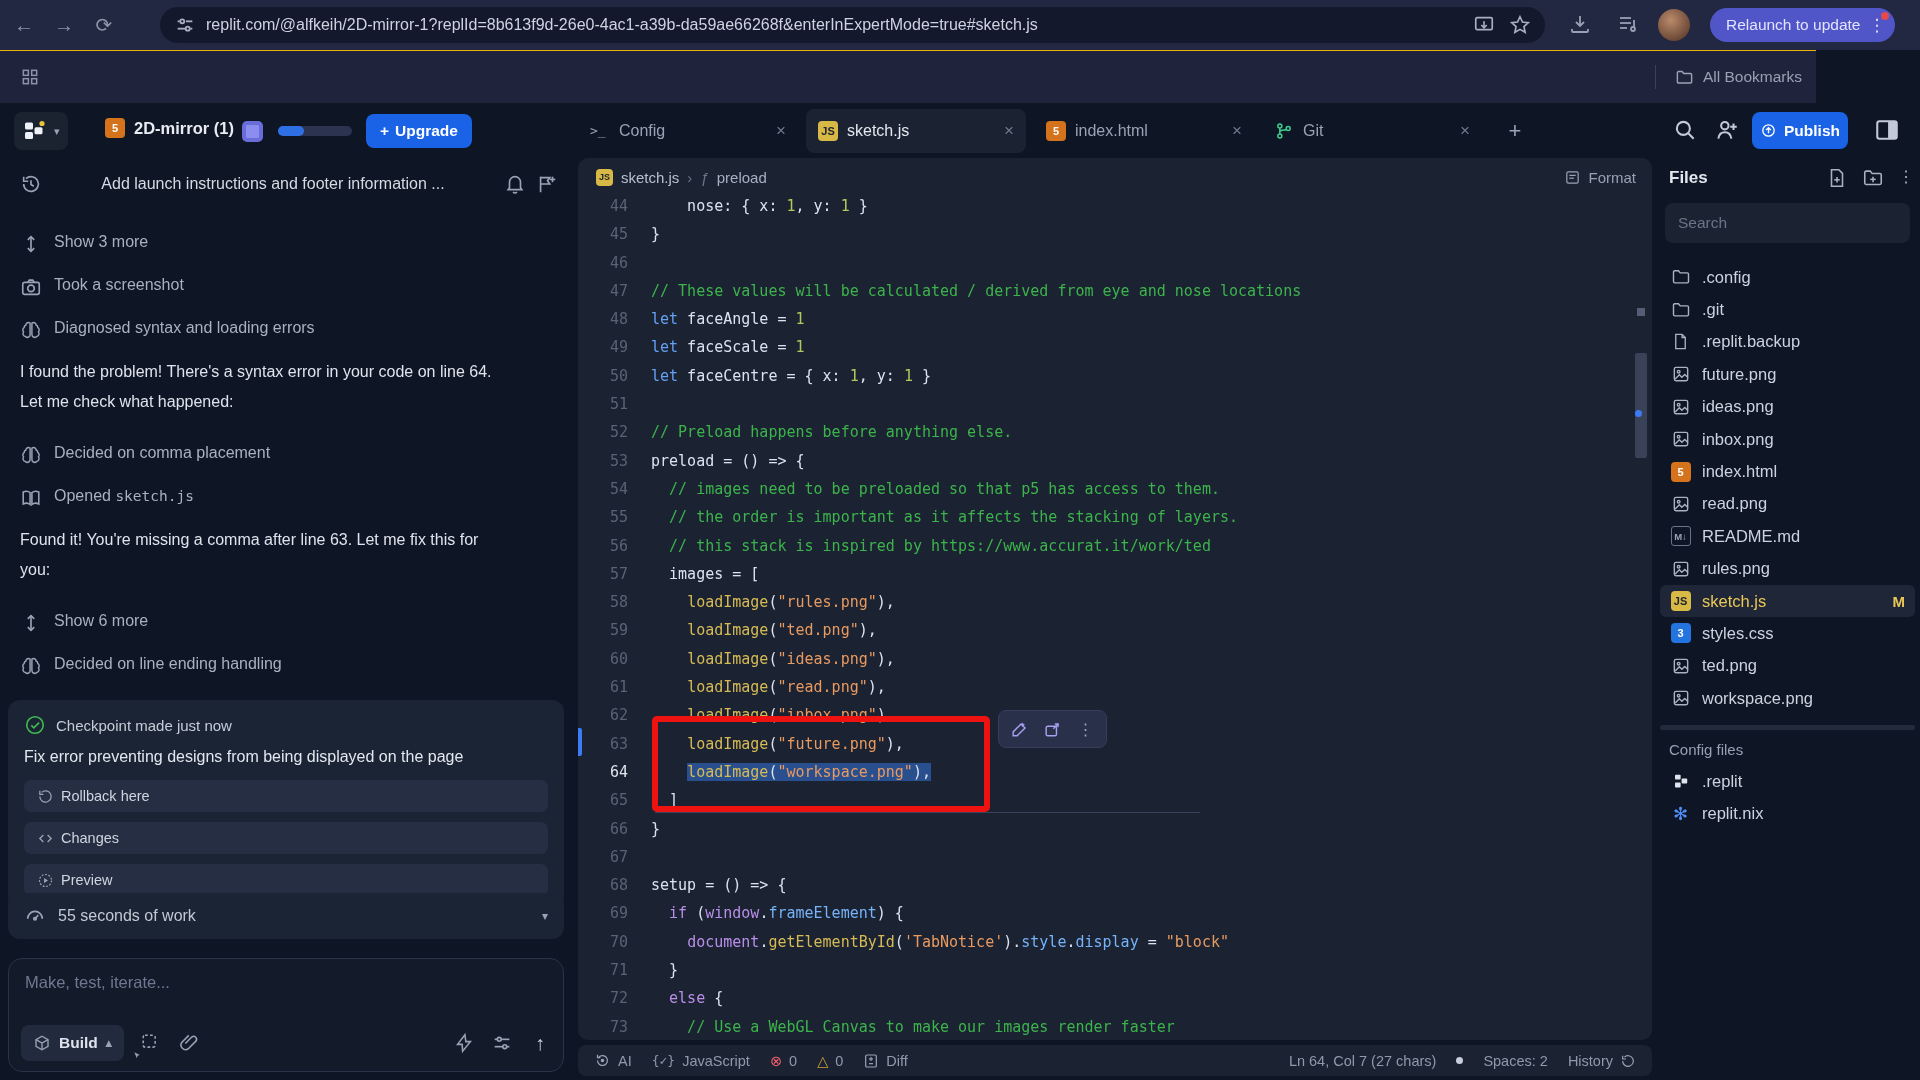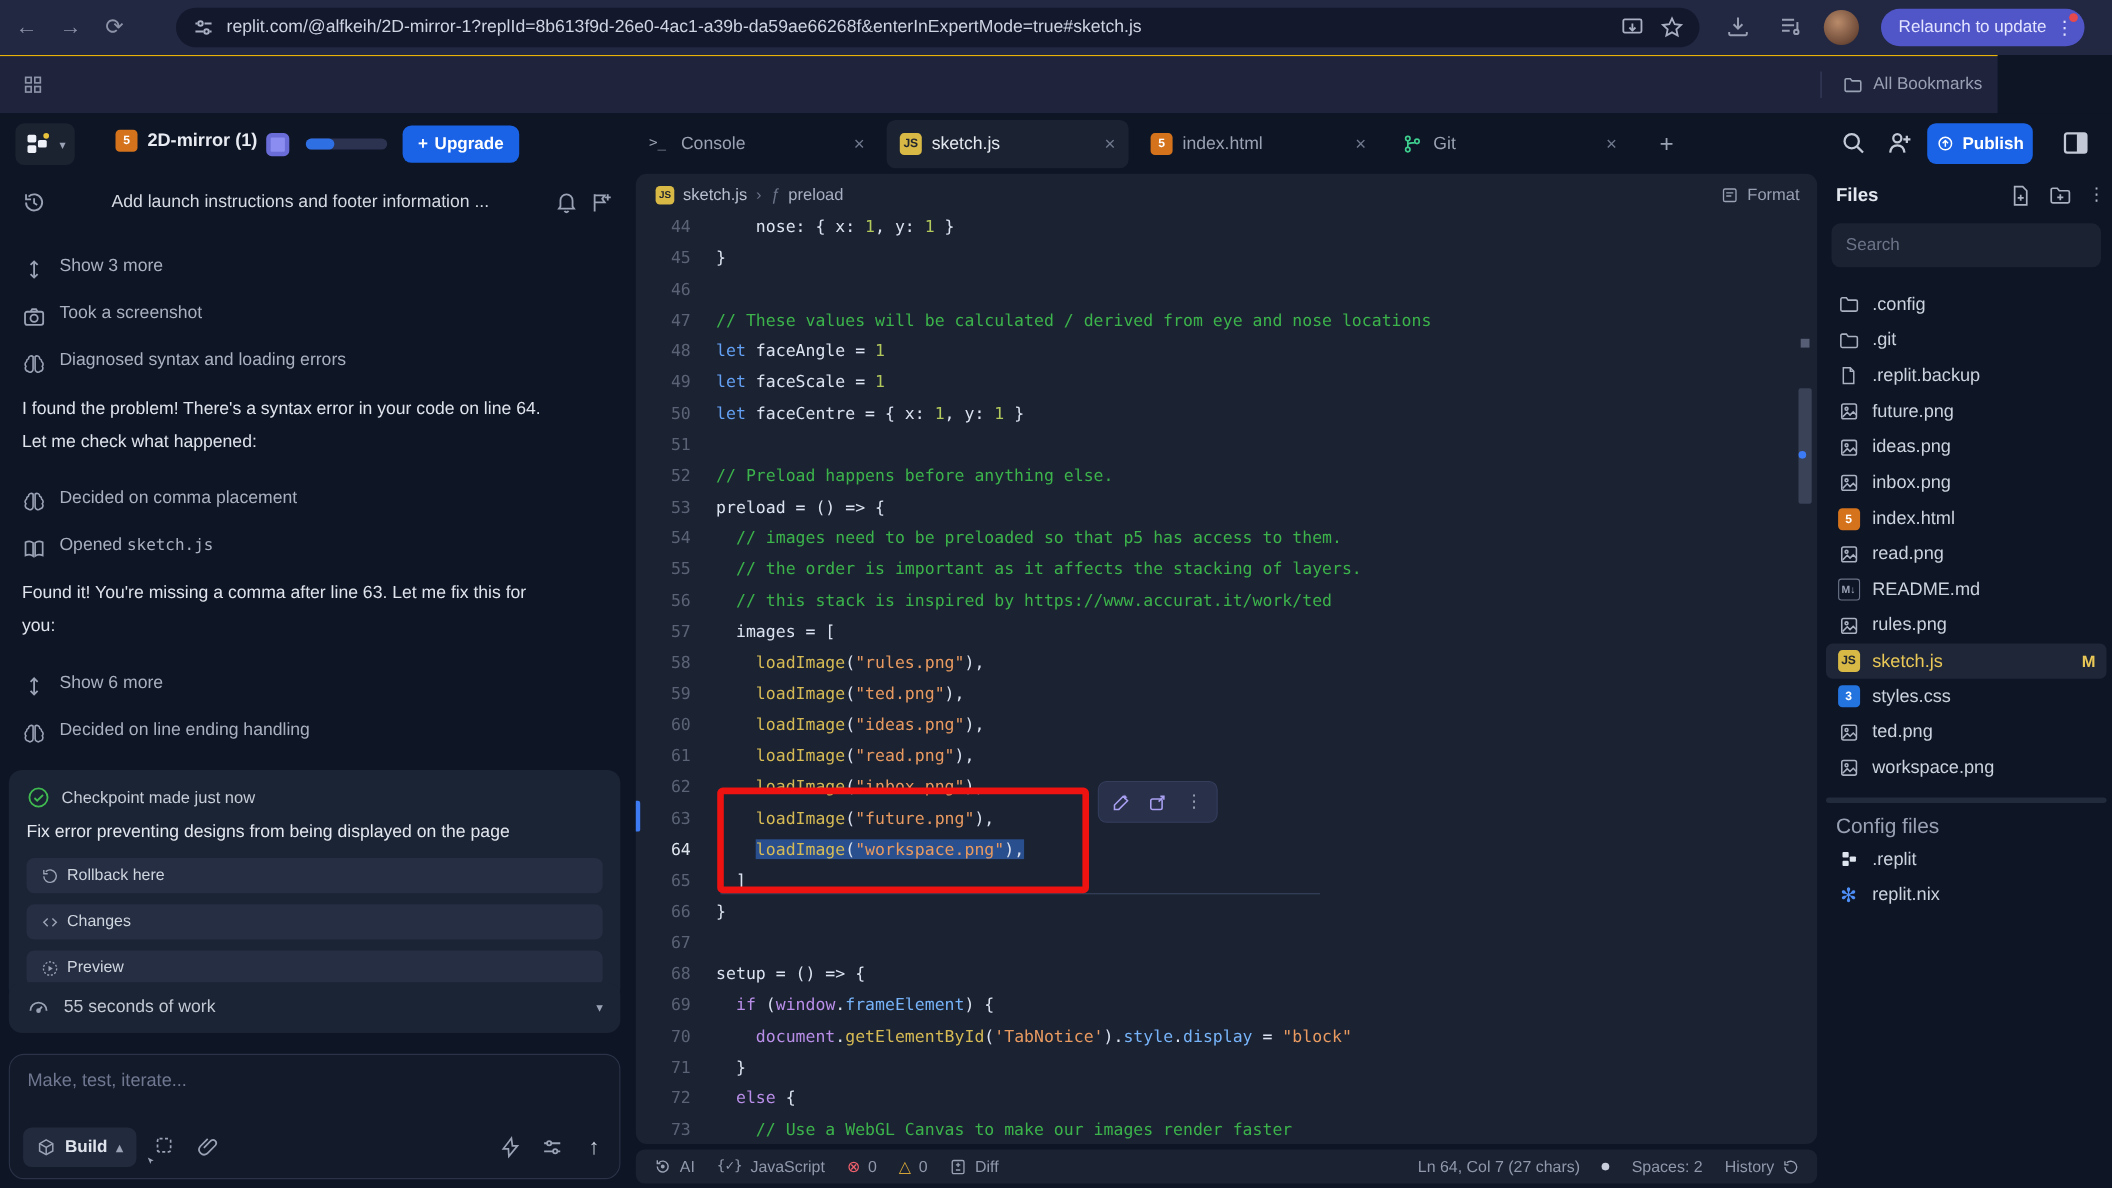--- a/index.html
+++ b/index.html
@@ -65,21 +65,21 @@
                  border-radius:8px; border:none; color:#fff; font-size:15.5px; font-weight:bold;
                  display:flex; align-items:center; justify-content:center; gap:7px; }
 
   
   .agent { position:absolute; left:0; top:0; width:572px; height:977px; }
   .agent-title { position:absolute; left:0; top:60px; width:572px; height:42px; display:flex;
                  align-items:center; padding:0 14px 0 20px; gap:10px; }
   .agent-title .t { flex:1; text-align:center; color:#d6dae3; font-size:16px; }
   .aicon { width:22px; height:22px; color:#9aa3b5; flex:0 0 auto; }
   .chat { position:absolute; left:0; top:125px; width:572px; padding:0 16px 0 20px; }
-  .chat-action { display:flex; align-items:flex-end; gap:12px; color:#a9b1c0; font-size:16px;
+  .chat-action { display:flex; align-items:center; gap:12px; color:#a9b1c0; font-size:16px;
                  margin-bottom:15px; line-height:28px; }
   .chat-action .aicon { margin-top:3px; }
   .chat-action .cmono { font-family:"DejaVu Sans Mono", monospace; font-size:14.5px; }
   .chat-para { color:#dfe3ec; font-size:16px; line-height:30px; white-space:pre-line; margin:14px 0 22px 0; }
 
   .checkpoint { margin:22px -8px 0 -12px; background:#1b2434; border-radius:12px; padding:14px 16px; }
   .cp-head { display:flex; align-items:center; gap:10px; color:#c7cdd8; font-size:15px; }
   .cp-head .aicon { color:#3fb950; }
   .cp-msg { color:#e3e7ef; font-size:16px; margin-top:12px; }
   .cp-btns { display:flex; gap:10px; margin-top:14px;flex-direction:column; }
@@ -162,21 +162,21 @@
   .frow .badge-m { color:#e9c857; font-size:15px; font-weight:bold; }
   .fic { width:21px; height:21px; color:#aab2c2; flex:0 0 auto; display:flex; align-items:center; justify-content:center; }
   .lang-badge { width:20px; height:20px; border-radius:4px; font-size:11px; font-weight:bold;
                 display:flex; align-items:center; justify-content:center; }
   .lb-js { background:#d8b945; color:#22262e; }
   .lb-html { background:#d4731c; color:#fff; }
   .lb-css { background:#2474e0; color:#fff; }
   .lb-md { background:transparent; color:#9aa3b5; border:1.5px solid #6b7488; font-size:9.5px; border-radius:3px; }
   .nix { color:#4d8ef7; font-size:18px; }
   .files-div { position:absolute; left:5px; right:5px; top:622px; height:5px; background:#222b3c; border-radius:3px; }
-  .cfg-title { position:absolute; left:14px; top:638px; color:#98a1b3; font-size:19px; }
+  .cfg-title { position:absolute; left:14px; top:638px; color:#98a1b3; font-size:15px; }
   .cfg-list { position:absolute; left:5px; right:5px; top:662px; }
 </style>
 </head>
 <body>
 
 <div class="screen">
 
   <div class="chrome">
     <div class="nav-ic" style="left:12px">←</div>
     <div class="nav-ic" style="left:52px">→</div>
@@ -272,21 +272,21 @@
           <div class="fill"></div>
         </div>
       <button class="upgrade-btn">
         <span>+</span>
         <span>Upgrade</span>
       </button>
 
       <div class="tabs" id="tabs">
           <div class="tab">
             <span class="aicon" style="width:20px;height:20px"><span class="mono" style="font-size:13px;color:#9aa3b3">&gt;_</span></span>
-            <span class="lbl">Console</span>
+            <span class="lbl">Config</span>
             <span class="x">×</span>
           </div>
           <div class="tab active">
             <span class="aicon" style="width:20px;height:20px">
               <span class="lang-badge lb-js">JS</span>
             </span>
             <span class="lbl">sketch.js</span>
             <span class="x">×</span>
           </div>
           <div class="tab">

